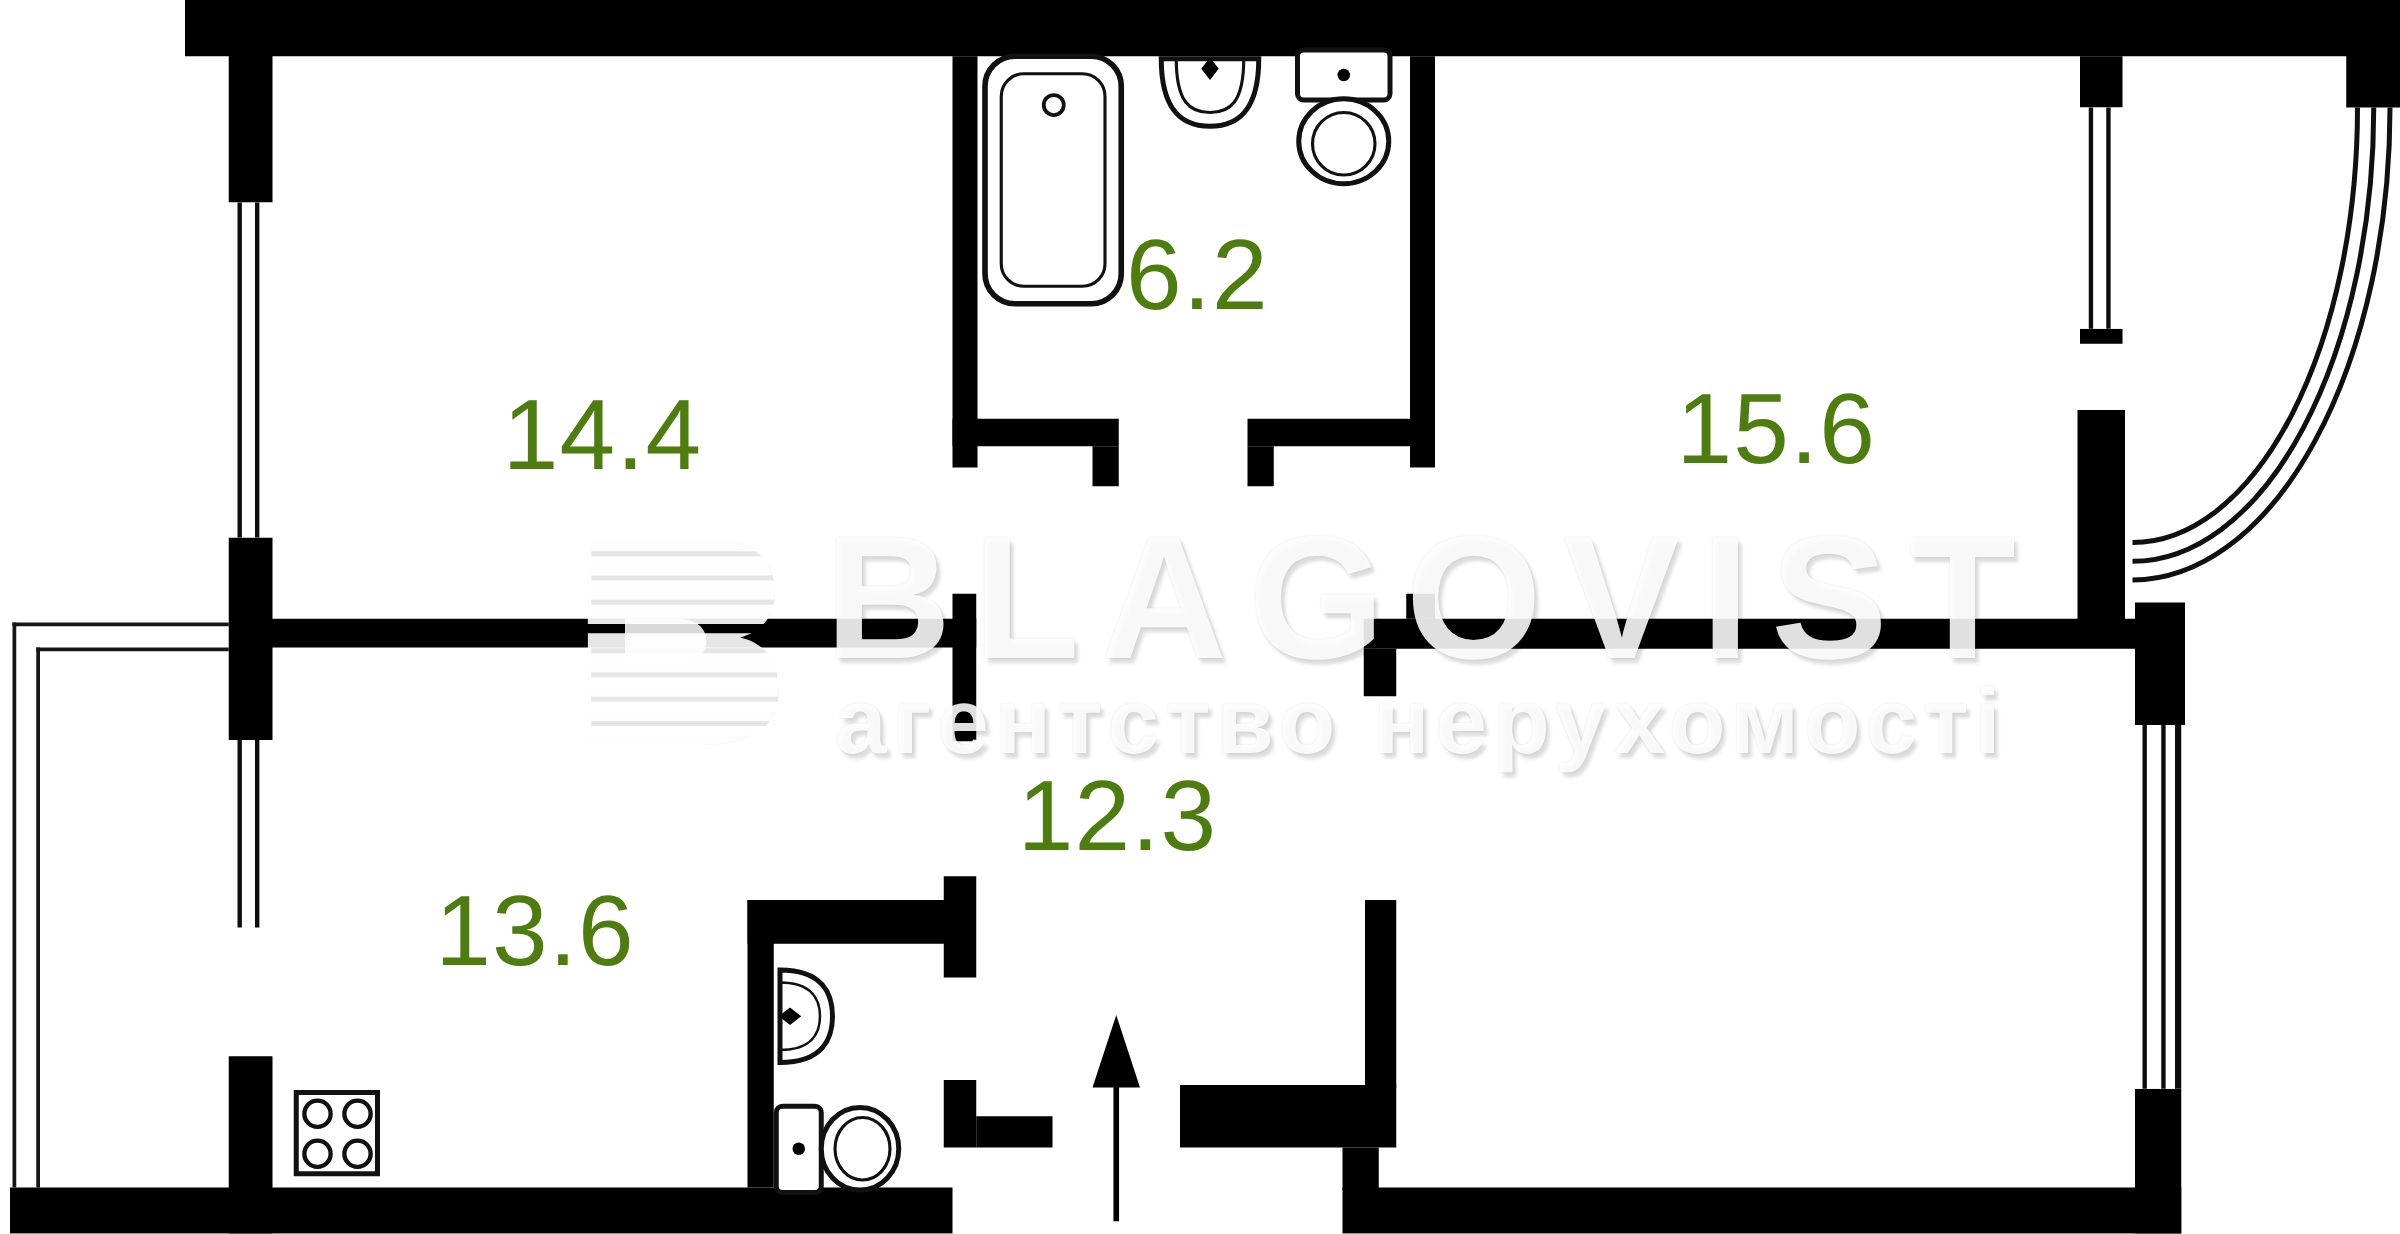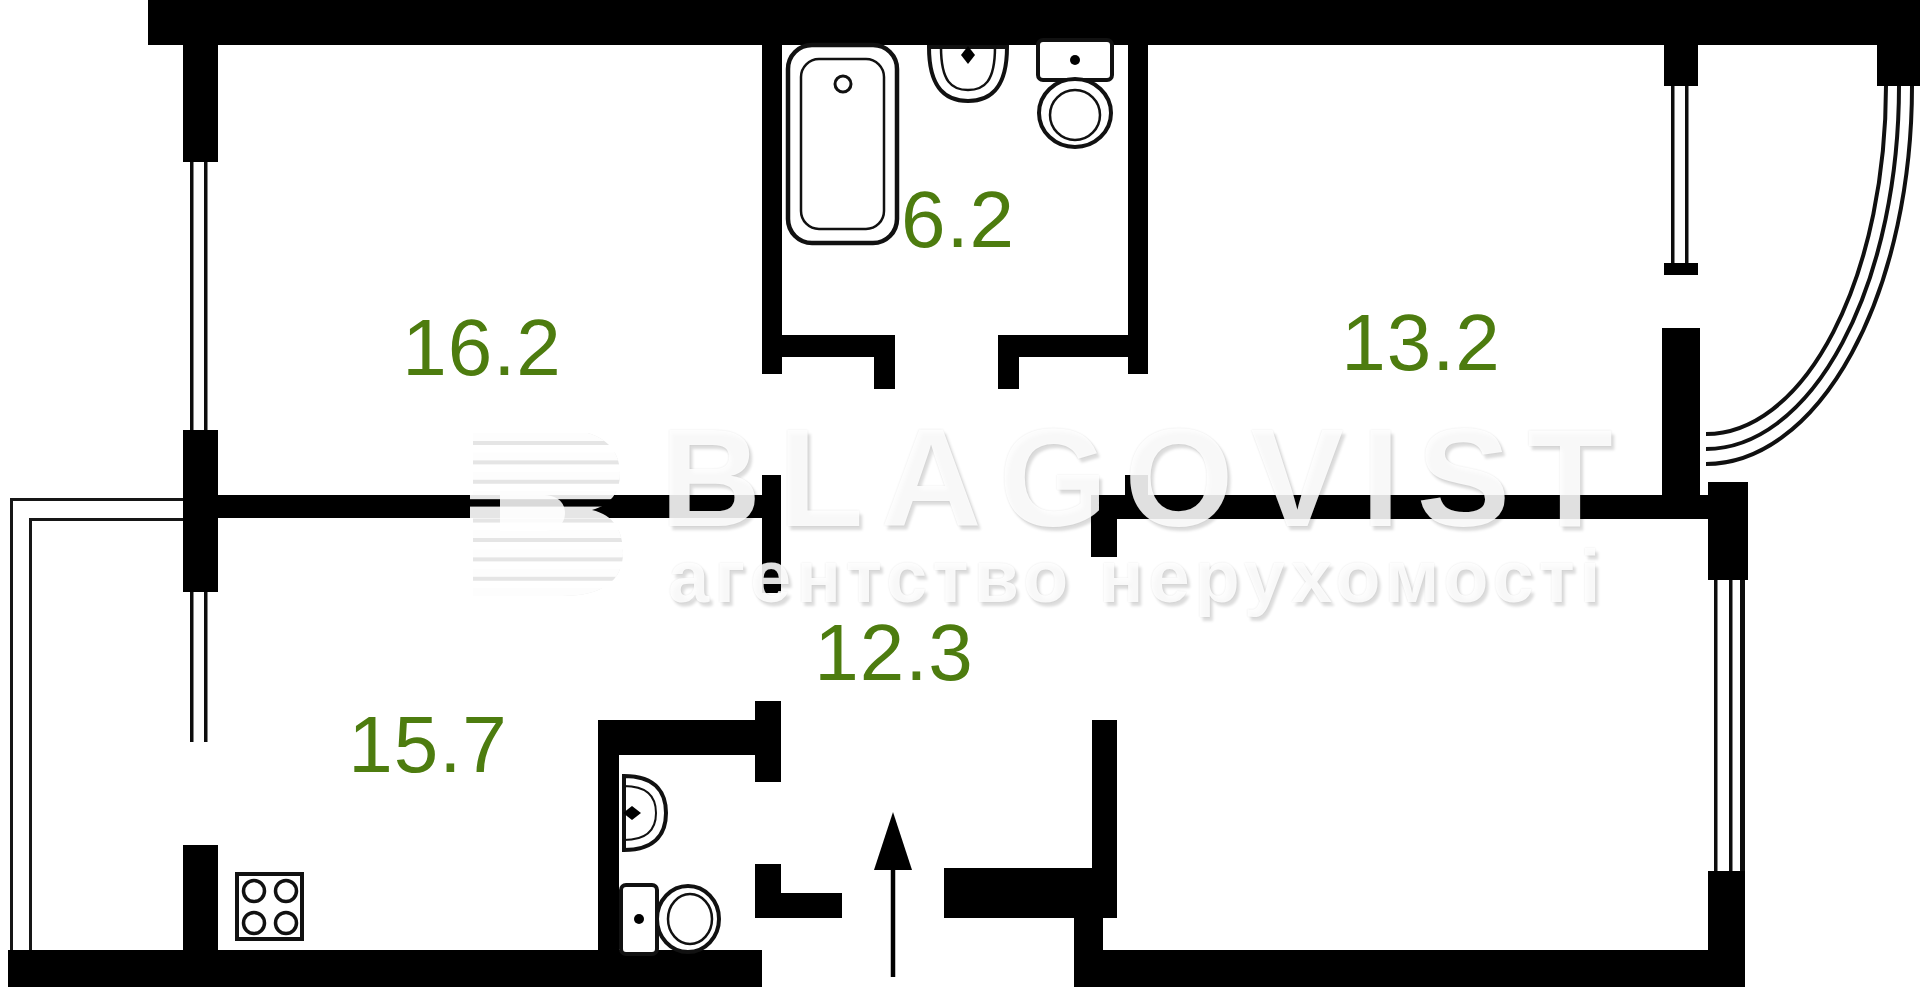--- a/index.html
+++ b/index.html
@@ -155,25 +155,25 @@
       <circle cx="254" cy="923" r="10.5" fill="#ffffff" stroke="#111111" stroke-width="3.5"></circle>
       <circle cx="286" cy="923" r="10.5" fill="#ffffff" stroke="#111111" stroke-width="3.5"></circle>
     </g>
 
     <g>
       <line x1="893" y1="977" x2="893" y2="862" stroke="#000000" stroke-width="4.5"></line>
       <polygon points="874,870 912,870 893,812" fill="#000000"></polygon>
     </g>
   </svg>
 
-  <div class="room-label" style="left:482px;  top:320px;">16.2</div>
+  <div class="room-label" style="left:482px;  top:320px;">14.4</div>
   <div class="room-label" style="left:958px;  top:192px;">6.2</div>
-  <div class="room-label" style="left:1421px; top:315px;">13.2</div>
+  <div class="room-label" style="left:1421px; top:315px;">15.6</div>
   <div class="room-label" style="left:894px;  top:625px;">12.3</div>
-  <div class="room-label" style="left:428px;  top:717px;">15.7</div>
+  <div class="room-label" style="left:428px;  top:717px;">13.6</div>
 
   <div class="watermark">
     <svg class="wm-logo" width="153" height="167" viewBox="0 0 153 167">
       <defs>
         <clipPath id="bshape">
           <path d="M0 0 H88 C130 0 150 18 150 44 C150 64 140 76 122 81
                    C144 86 153 102 153 124 C153 152 132 167 92 167 H0 Z"></path>
         </clipPath>
       </defs>
       <g clip-path="url(#bshape)">

